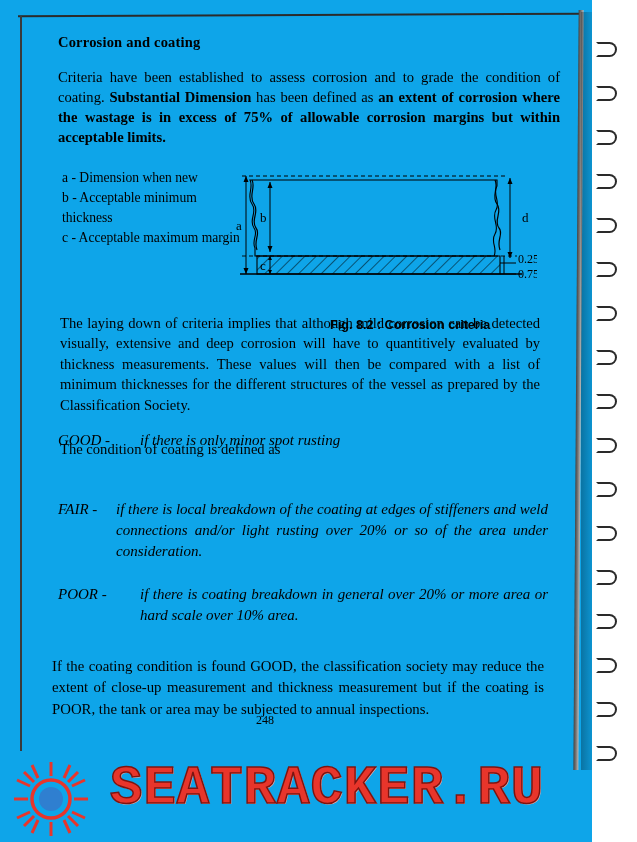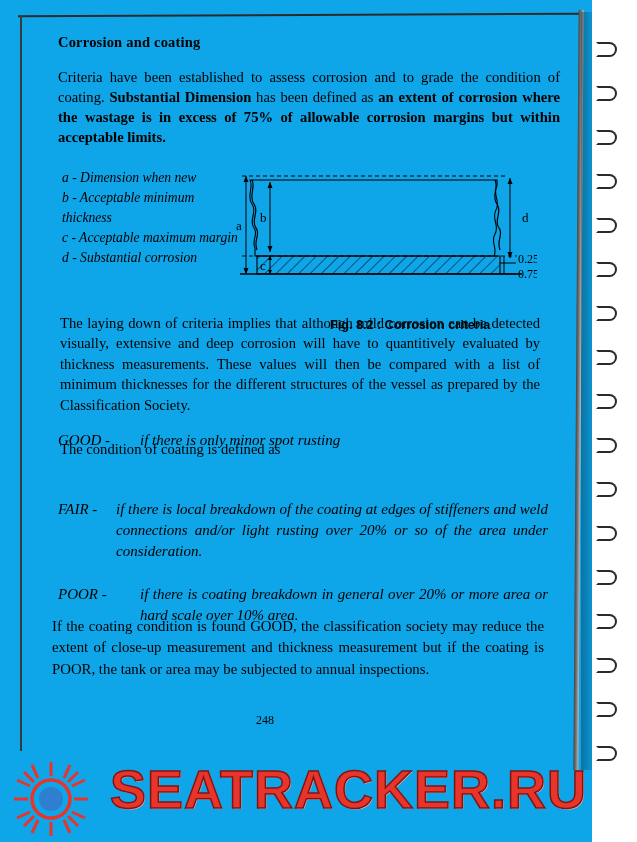--- a/index.html
+++ b/index.html
@@ -85,21 +85,21 @@
   .b { font-weight: bold; }
 
   .legend {
     position: absolute;
     left: 62px;
     top: 168px;
     width: 180px;
     font-size: 13.6px;
     line-height: 1.42;
   }
-  .legend div { margin-bottom: 1px; font-style: italic; }
+  .legend div { margin-bottom: 1px; }
 
   
   #figure {
     position: absolute;
     left: 232px;
     top: 170px;
     width: 305px;
     height: 125px;
   }
   .fig-caption {
@@ -145,21 +145,21 @@
   }
   .grade-text {
     margin-left: 82px;
     text-align: justify;
   }
   .grade-text.wide { margin-left: 58px; margin-top: 48px; }
 
   .closing {
     position: absolute;
     left: 52px;
-    top: 616px;
+    top: 656px;
     width: 492px;
     font-size: 14.8px;
     line-height: 1.45;
     text-align: justify;
   }
   .page-number {
     position: absolute;
     left: 256px;
     top: 713px;
     font-size: 12px;
@@ -170,21 +170,21 @@
     position: absolute;
     left: 0;
     top: 752px;
     width: 637px;
     height: 90px;
   }
   .wm-text {
     position: absolute;
     left: 110px;
     top: 6px;
-    font-family: Liberation Sans, sans-serif;
+    font-family: Liberation Mono, monospace;
     font-weight: bold;
     font-size: 54px;
     letter-spacing: 1px;
     color: #e8352b;
     -webkit-text-stroke: 1.5px #7d1410;
     text-shadow: 1px 1px 0 #f3b0ac;
   }
   .sun {
     position: absolute;
     left: 14px; top: 10px;
@@ -222,21 +222,20 @@
 
   <div class="content">
     <div class="heading">Corrosion and coating</div>
     <p class="para"><span>Criteria have been established to assess corrosion and to grade the condition of coating. </span><span class="b">Substantial Dimension</span><span> has been defined as </span><span class="b">an extent of corrosion where the wastage is in excess of 75% of allowable corrosion margins but within acceptable limits.</span></p>
   </div>
 
   <div class="legend">
     <div>a - Dimension when new</div>
     <div>b - Acceptable minimum thickness</div>
     <div>c - Acceptable maximum margin</div>
-    <div>d - Substantial corrosion</div>
   </div>
 
   <div id="figure">
     <svg width="305" height="125" viewBox="0 0 305 125">
 
       <line x1="10" y1="6" x2="275" y2="6" stroke="#000" stroke-width="1" stroke-dasharray="4,3"></line>
 
       <path d="M18,10 C22,18 14,26 20,34 C26,42 16,50 22,58 C27,64 19,70 23,78 L23,86 L262,86 C266,78 258,72 263,64 C268,56 259,48 264,40 C269,32 260,24 265,16 L265,10 Z" fill="none" stroke="#000" stroke-width="1.1"></path>
 
       <path d="M20,10 C24,18 16,26 22,34 C28,42 18,50 24,58 C29,64 21,70 25,80" fill="none" stroke="#000" stroke-width="1.2"></path>

